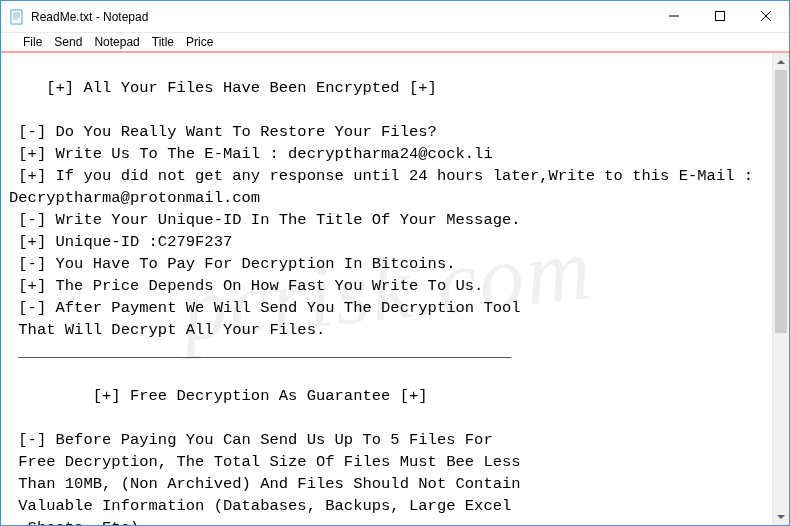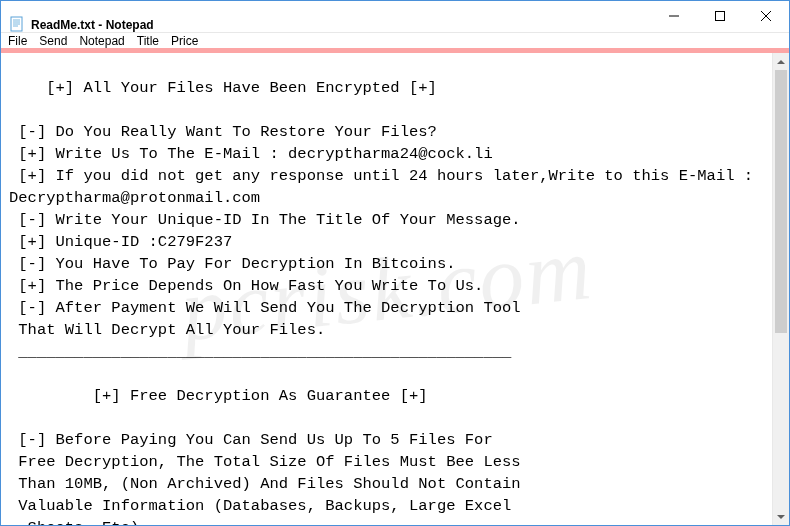--- a/index.html
+++ b/index.html
@@ -8,24 +8,23 @@
       height: 526px;
       background: #fff;
       font-family: 'Segoe UI', Tahoma, sans-serif;
       overflow: hidden;
       border: 1px solid #4a90d9;
     }
     .titlebar {
       height: 32px;
       background: #fff;
       display: flex;
-      align-items: flex-end;
+      align-items: center;
       padding-left: 8px;
       border-bottom: 1px solid #e8e8e8;
-      font-weight: bold;
     }
     .titlebar-icon {
       width: 16px;
       height: 16px;
       margin-right: 6px;
       display: inline-flex;
       align-items: center;
       justify-content: center;
     }
     .titlebar-title {
@@ -43,24 +42,24 @@
       display: flex;
       align-items: center;
       justify-content: center;
       color: #000;
       cursor: pointer;
     }
     .menubar {
       height: 20px;
       display: flex;
       align-items: center;
-      padding-left: 1px;
+      padding-left: 16px;
       font-size: 12px;
       color: #000;
-      border-bottom: 5px solid #fca5a5;
+      border-bottom: 2px solid #fca5a5;
     }
     .menu-item {
       padding: 2px 6px;
       cursor: pointer;
     }
     .content-wrap {
       position: relative;
       height: calc(100% - 52px);
       display: flex;
     }

